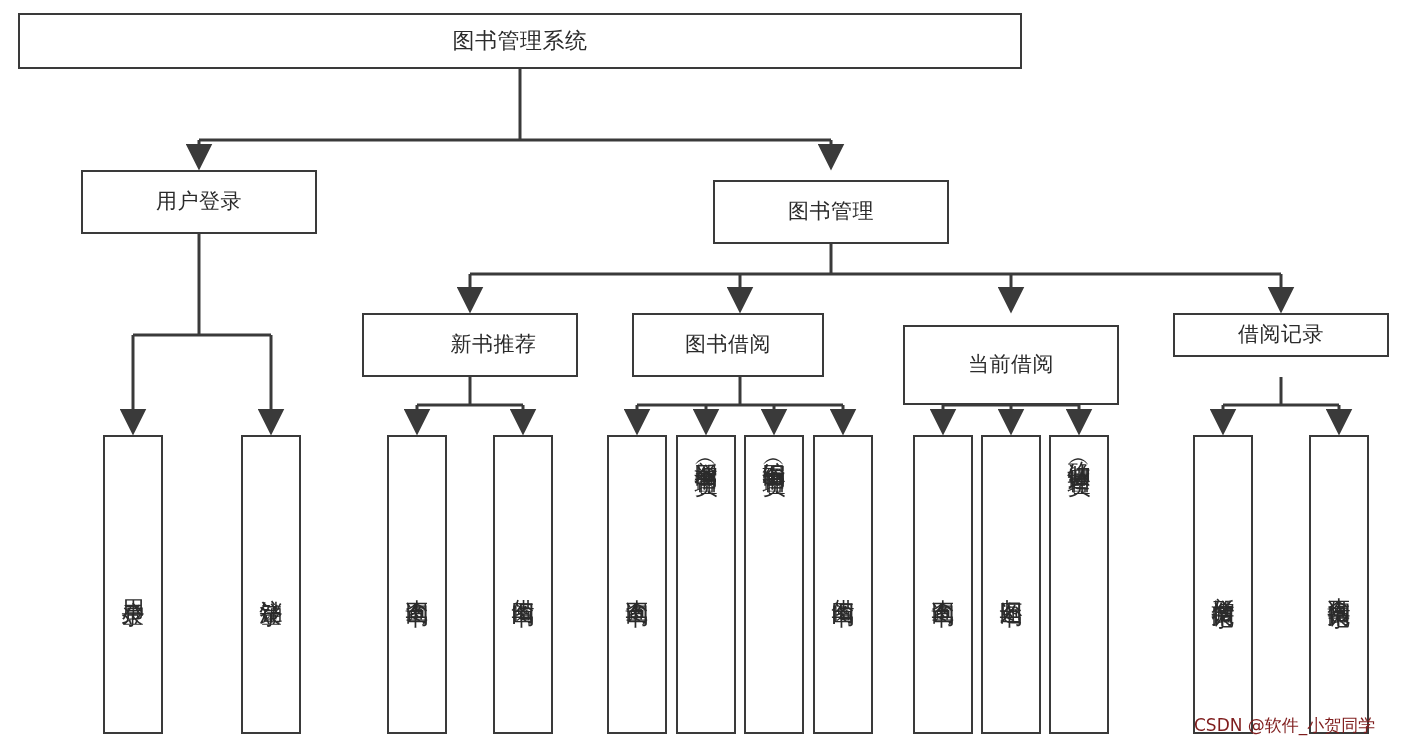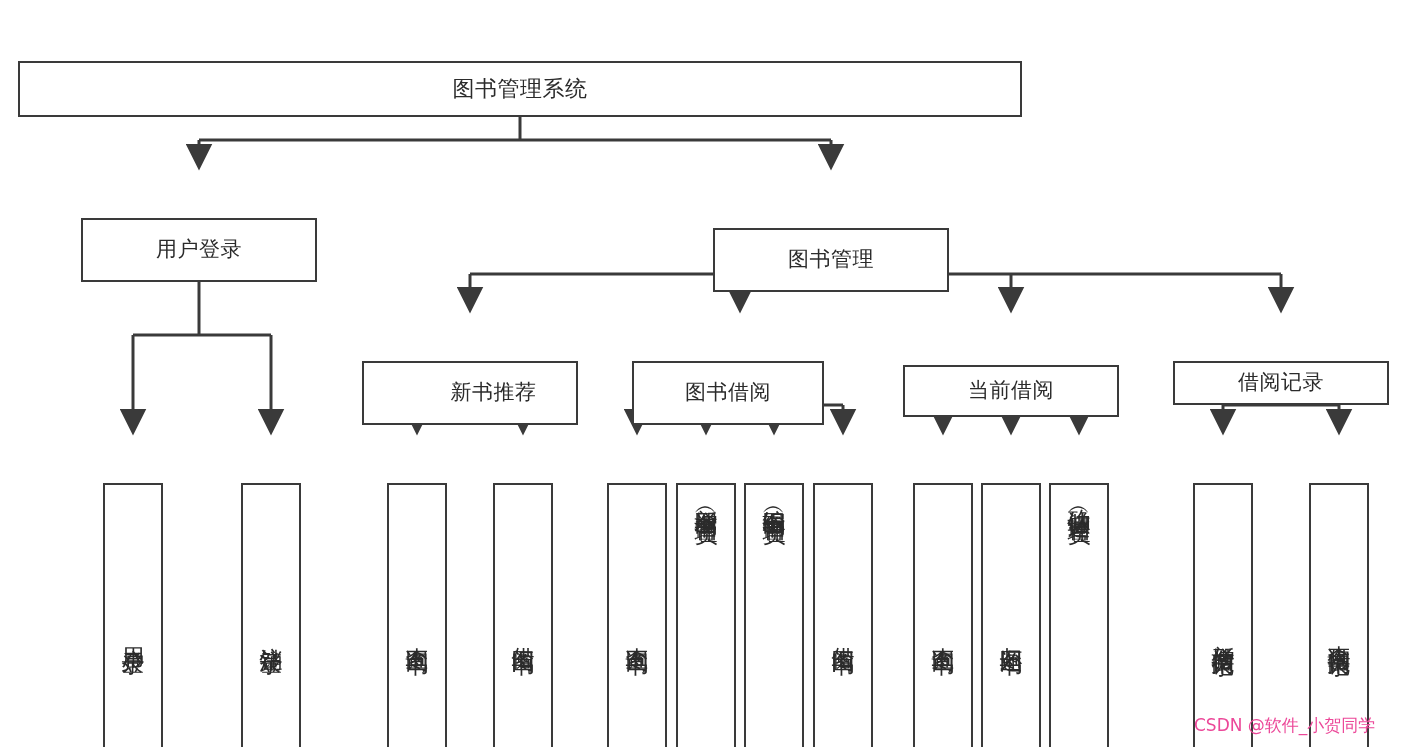--- a/index.html
+++ b/index.html
@@ -27,21 +27,20 @@
   }
   .node {
     position: absolute;
     box-sizing: border-box;
     border: 2px solid #3a3a3a;
     background: #ffffff;
     display: flex;
     align-items: center;
     justify-content: center;
     color: #2b2b2b;
-    margin-top: 48px;
   }
   .node .label {
     display: block;
     text-align: center;
     line-height: 1.12;
     letter-spacing: 0.5px;
   }
   
   .node.horiz .label {
     font-size: 21px;
@@ -59,21 +58,21 @@
   }
   .node.vert .label {
     writing-mode: vertical-rl;
     text-orientation: upright;
     font-size: 23px;
     line-height: 1.0;
     letter-spacing: 2px;
   }
   .watermark {
     position: absolute;
-    color: #ec4899;
+    color: #7f1d1d;
     font-size: 17px;
     white-space: nowrap;
     user-select: none;
   }
 </style>
 </head>
 <body>
 
 <div id="canvas">
 
@@ -140,21 +139,21 @@
   <div class="node horiz" style="left:713px; top:180px; width:236px; height:64px;">
     <span class="label">图书管理</span>
   </div>
 
   <div class="node horiz" style="left:362px; top:313px; width:216px; height:64px;padding-left:47px;">
     <span class="label">新书推荐</span>
   </div>
   <div class="node horiz" style="left:632px; top:313px; width:192px; height:64px;">
     <span class="label">图书借阅</span>
   </div>
-  <div class="node horiz" style="left:903px; top:317px; width:216px; height:52px;">
+  <div class="node horiz" style="left:903px; top:325px; width:216px; height:80px;">
     <span class="label">当前借阅</span>
   </div>
   <div class="node horiz" style="left:1173px; top:313px; width:216px; height:44px;">
     <span class="label">借阅记录</span>
   </div>
 
   <div class="node vert" style="left:103px; top:435px; width:60px; height:299px;">
     <span class="label">用户登录</span>
   </div>
   <div class="node vert" style="left:241px; top:435px; width:60px; height:299px;">

